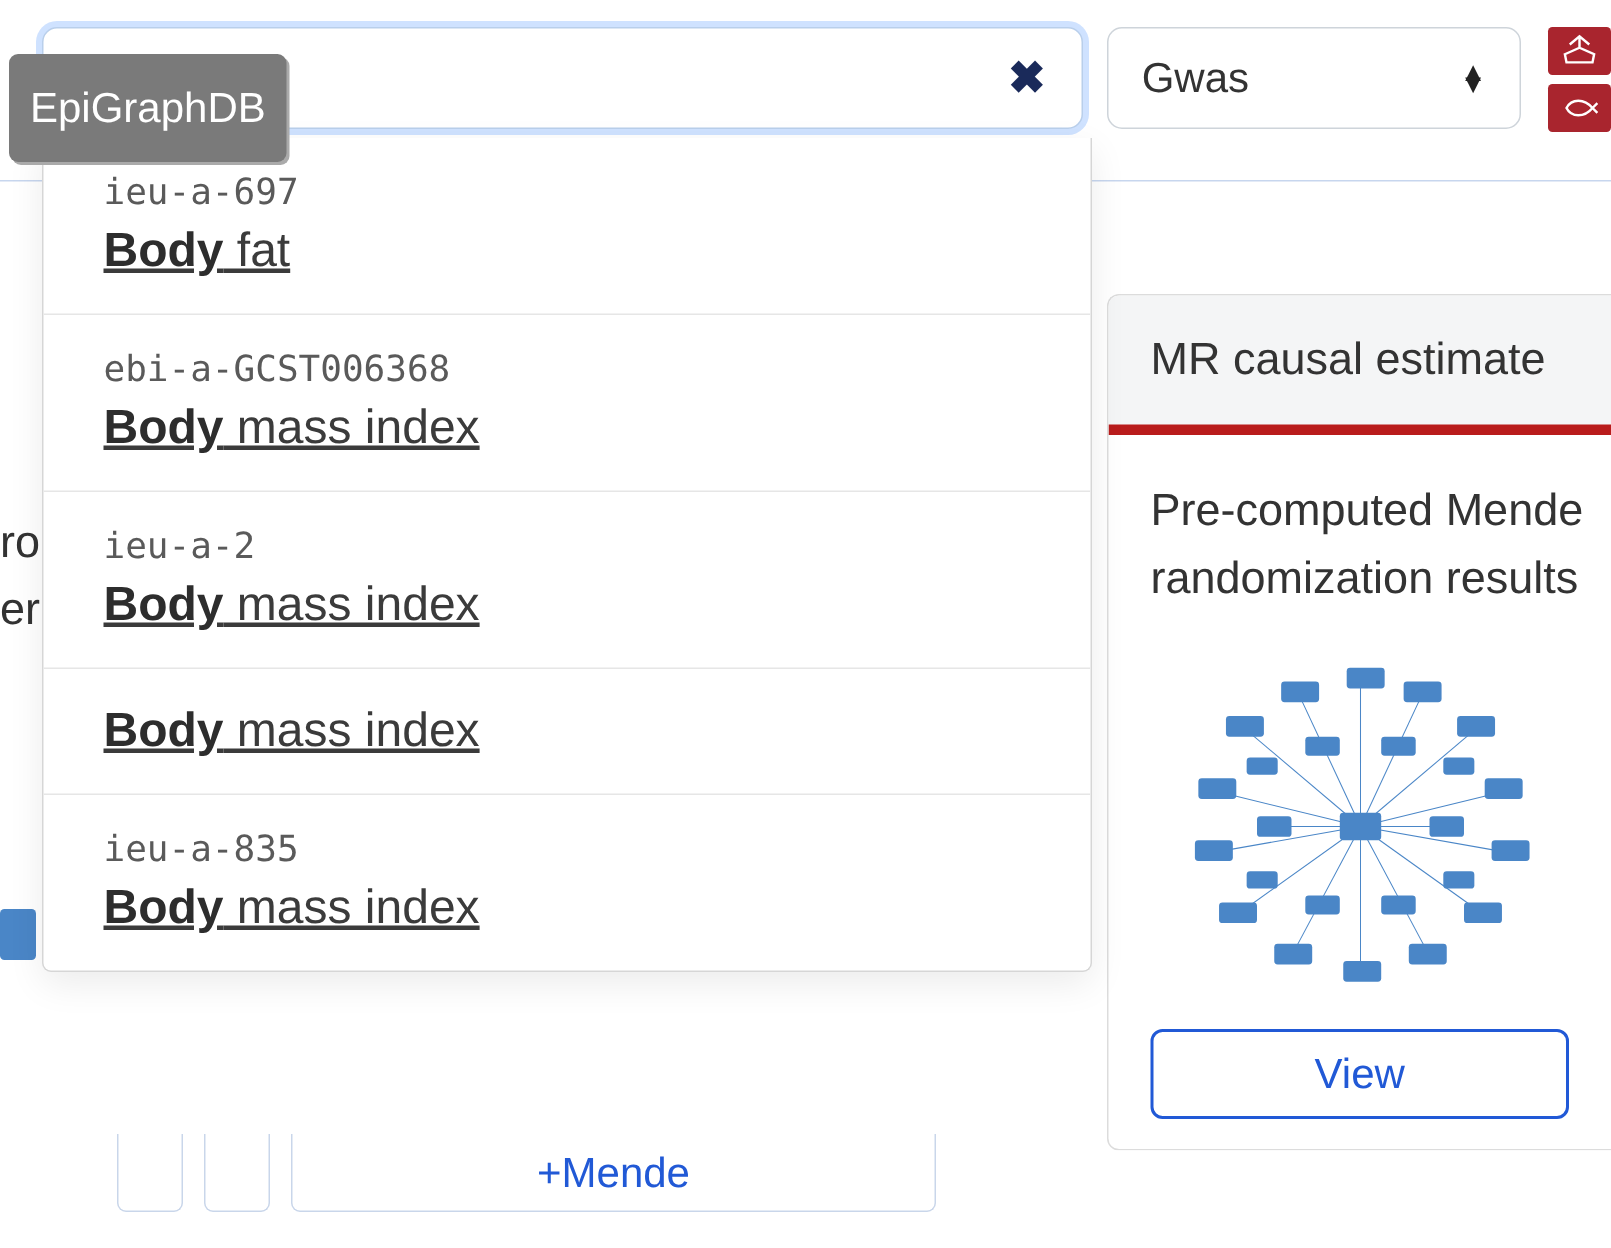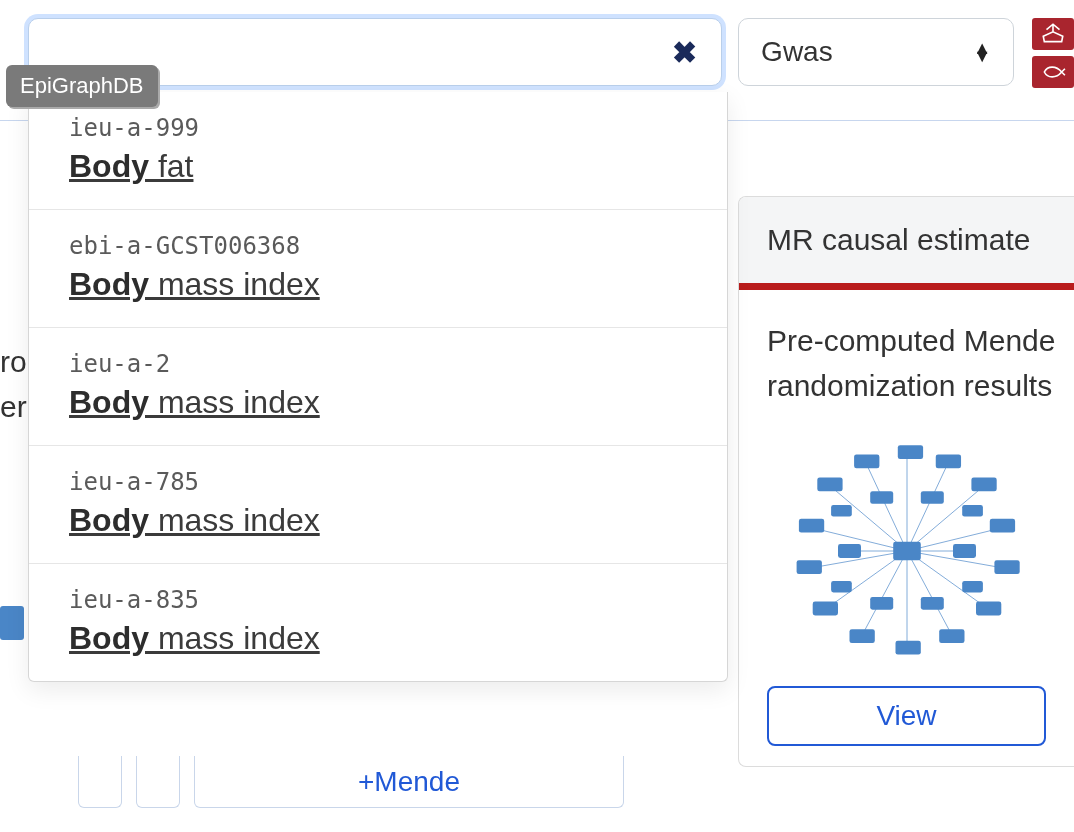--- a/index.html
+++ b/index.html
@@ -22,26 +22,25 @@
     align-items: stretch;
     gap: 16px;
   }
 
   .tag-badge {
     position: absolute;
     top: 36px;
     left: 6px;
     background: #7a7a7a;
     color: #fff;
-    font-size: 22px;
-    padding: 8px 14px;
+    font-size: 28px;
+    padding: 20px 14px;
     border-radius: 6px;
     z-index: 30;
     box-shadow: 2px 2px 0 #aaa;
-    margin-top: 29px;
   }
 
   .search-wrap {
     position: relative;
     width: 700px;
     height: 68px;
     border: 1px solid #b9cfeb;
     border-radius: 10px;
     background: #fff;
     box-shadow: 0 0 0 4px #cfe2ff;
@@ -277,33 +276,32 @@
           <path d="M4 12 C7 6 15 6 20 12 C15 18 7 18 4 12 Z M20 12 L23 9 M20 12 L23 15" stroke="#fff" stroke-width="1.5" fill="none"></path>
         </svg>
     </div>
   </div>
 </div>
 
 <div class="hrule"></div>
 
 <div class="ac-panel" id="ac-panel">
     <div class="ac-item">
-      <div class="ac-id">ieu-a-999</div>
+      <div class="ac-id">ieu-a-697</div>
       <div class="ac-label"><b>Body</b> fat</div>
     </div>
     <div class="ac-item">
       <div class="ac-id">ebi-a-GCST006368</div>
       <div class="ac-label"><b>Body</b> mass index</div>
     </div>
     <div class="ac-item">
       <div class="ac-id">ieu-a-2</div>
       <div class="ac-label"><b>Body</b> mass index</div>
     </div>
     <div class="ac-item">
-      <div class="ac-id">ieu-a-785</div>
       <div class="ac-label"><b>Body</b> mass index</div>
     </div>
     <div class="ac-item">
       <div class="ac-id">ieu-a-835</div>
       <div class="ac-label"><b>Body</b> mass index</div>
     </div>
   </div>
 
 <div class="bg-left">
   <div class="line1">ro</div>

